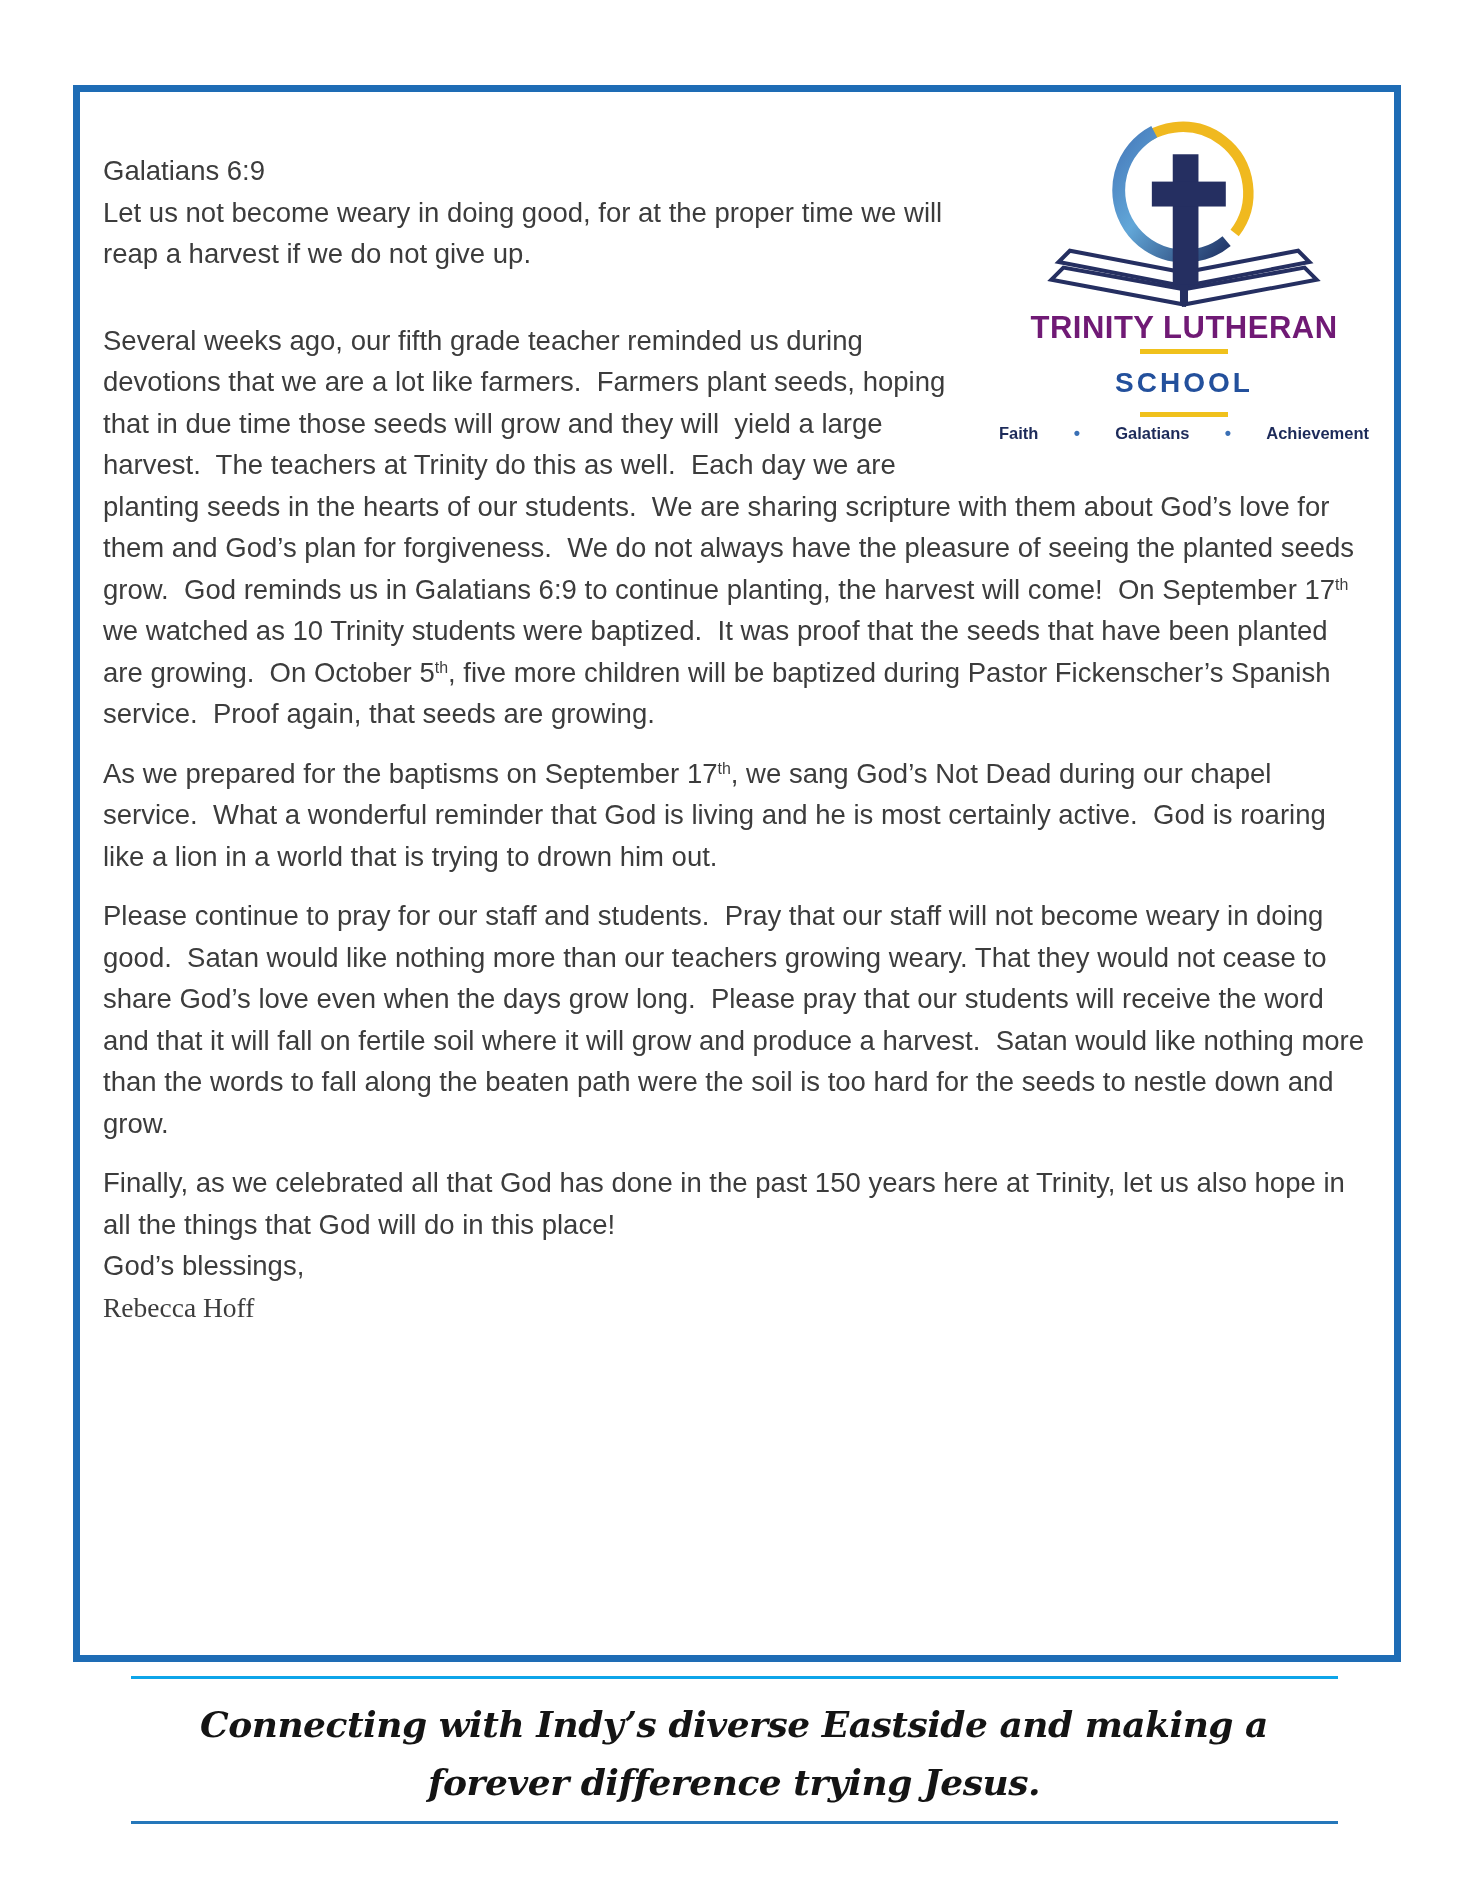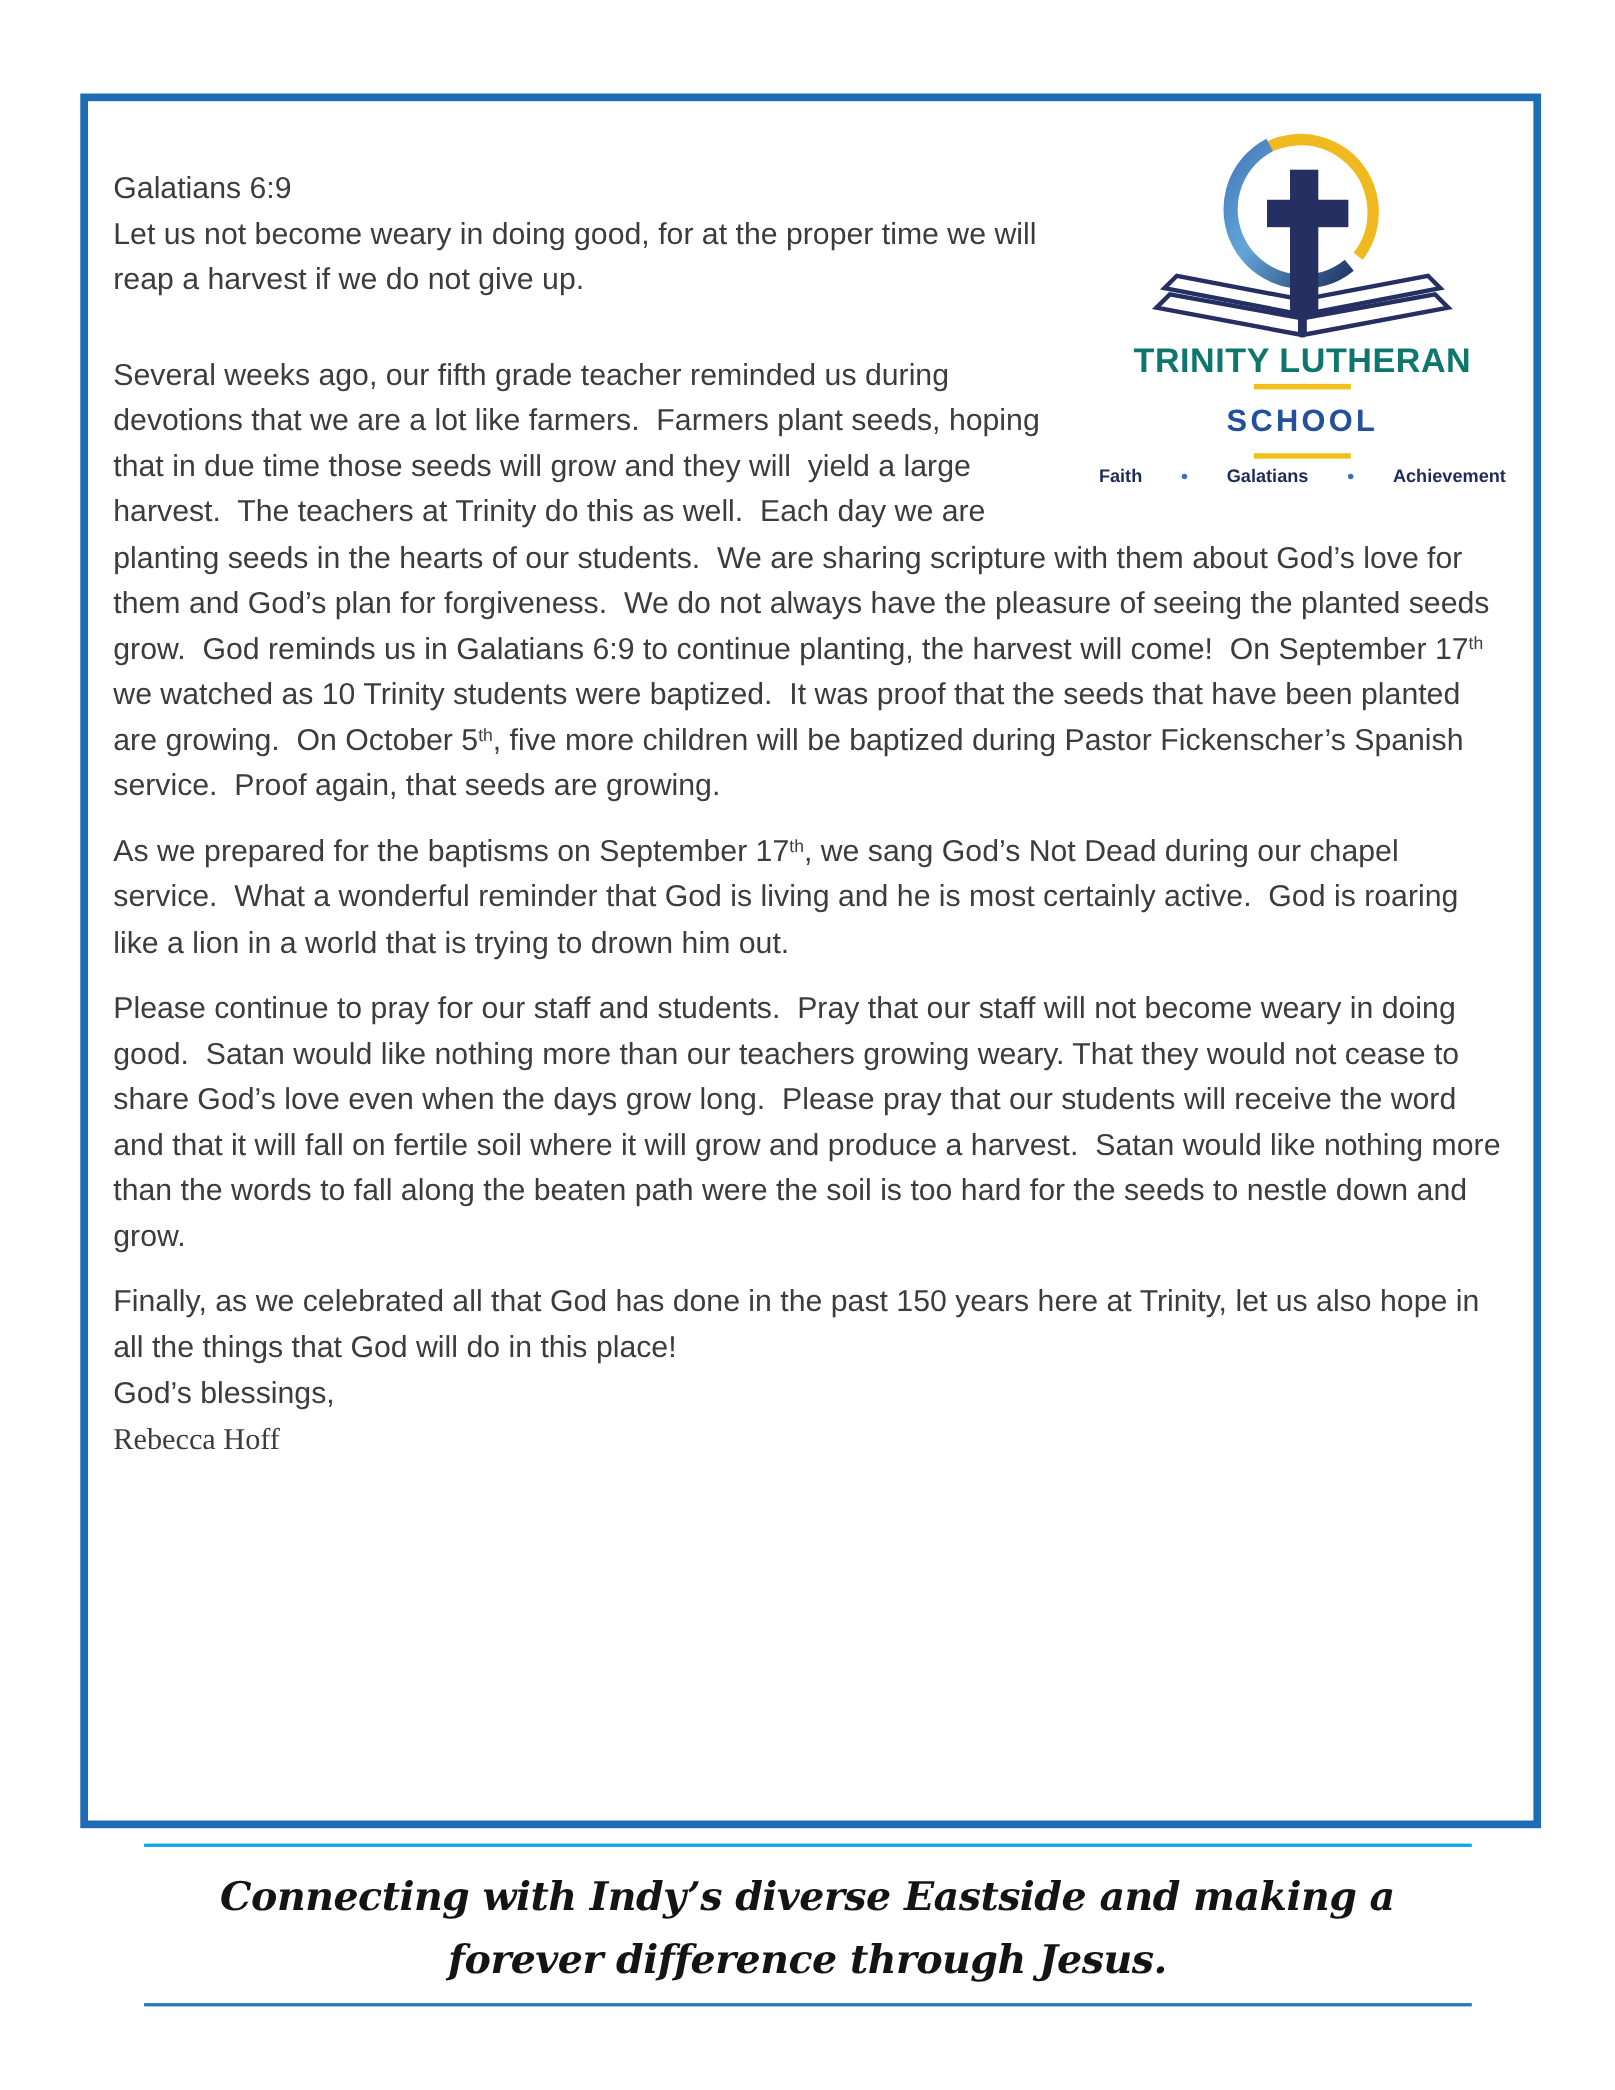--- a/index.html
+++ b/index.html
@@ -34,21 +34,21 @@
   .logo {
     float: right;
     width: 378px;
     margin: -52px 0 8px 24px;
     text-align: center;
   }
   .logo svg { display: block; margin: 0 auto; }
   .logo-name {
     margin-top: 4px;
     font-size: 31px; font-weight: bold; letter-spacing: 0.5px;
-    line-height: 34px; color: #0f766e; white-space: nowrap;
+    line-height: 34px; color: #701a75; white-space: nowrap;
   }
   .school-row {
     display: flex; align-items: center; justify-content: center;
     gap: 14px; margin-top: 4px; line-height: 30px; flex-direction: column;
   }
   .gold-line { width: 88px; height: 5px; background: #f0c11c; }
   .logo-school {
     font-size: 28px; font-weight: bold; letter-spacing: 3px; color: #23509c;
   }
   .logo-tagline {
@@ -129,16 +129,16 @@
         <p>Please continue to pray for our staff and students.  Pray that our staff will not become weary in doing good.  Satan would like nothing more than our teachers growing weary. That they would not cease to share God’s love even when the days grow long.  Please pray that our students will receive the word and that it will fall on fertile soil where it will grow and produce a harvest.  Satan would like nothing more than the words to fall along the beaten path were the soil is too hard for the seeds to nestle down and grow.</p>
         <p>Finally, as we celebrated all that God has done in the past 150 years here at Trinity, let us also hope in all the things that God will do in this place!</p>
       </div>
 
     <p class="closing">God’s blessings,</p>
     <p class="signature">Rebecca Hoff</p>
   </div>
 
   <div class="footer">
     <p>Connecting with Indy’s diverse Eastside and making a</p>
-    <p>forever difference through Jesus.</p>
+    <p>forever difference trying Jesus.</p>
   </div>
 
 </div>
 
 </body></html>

